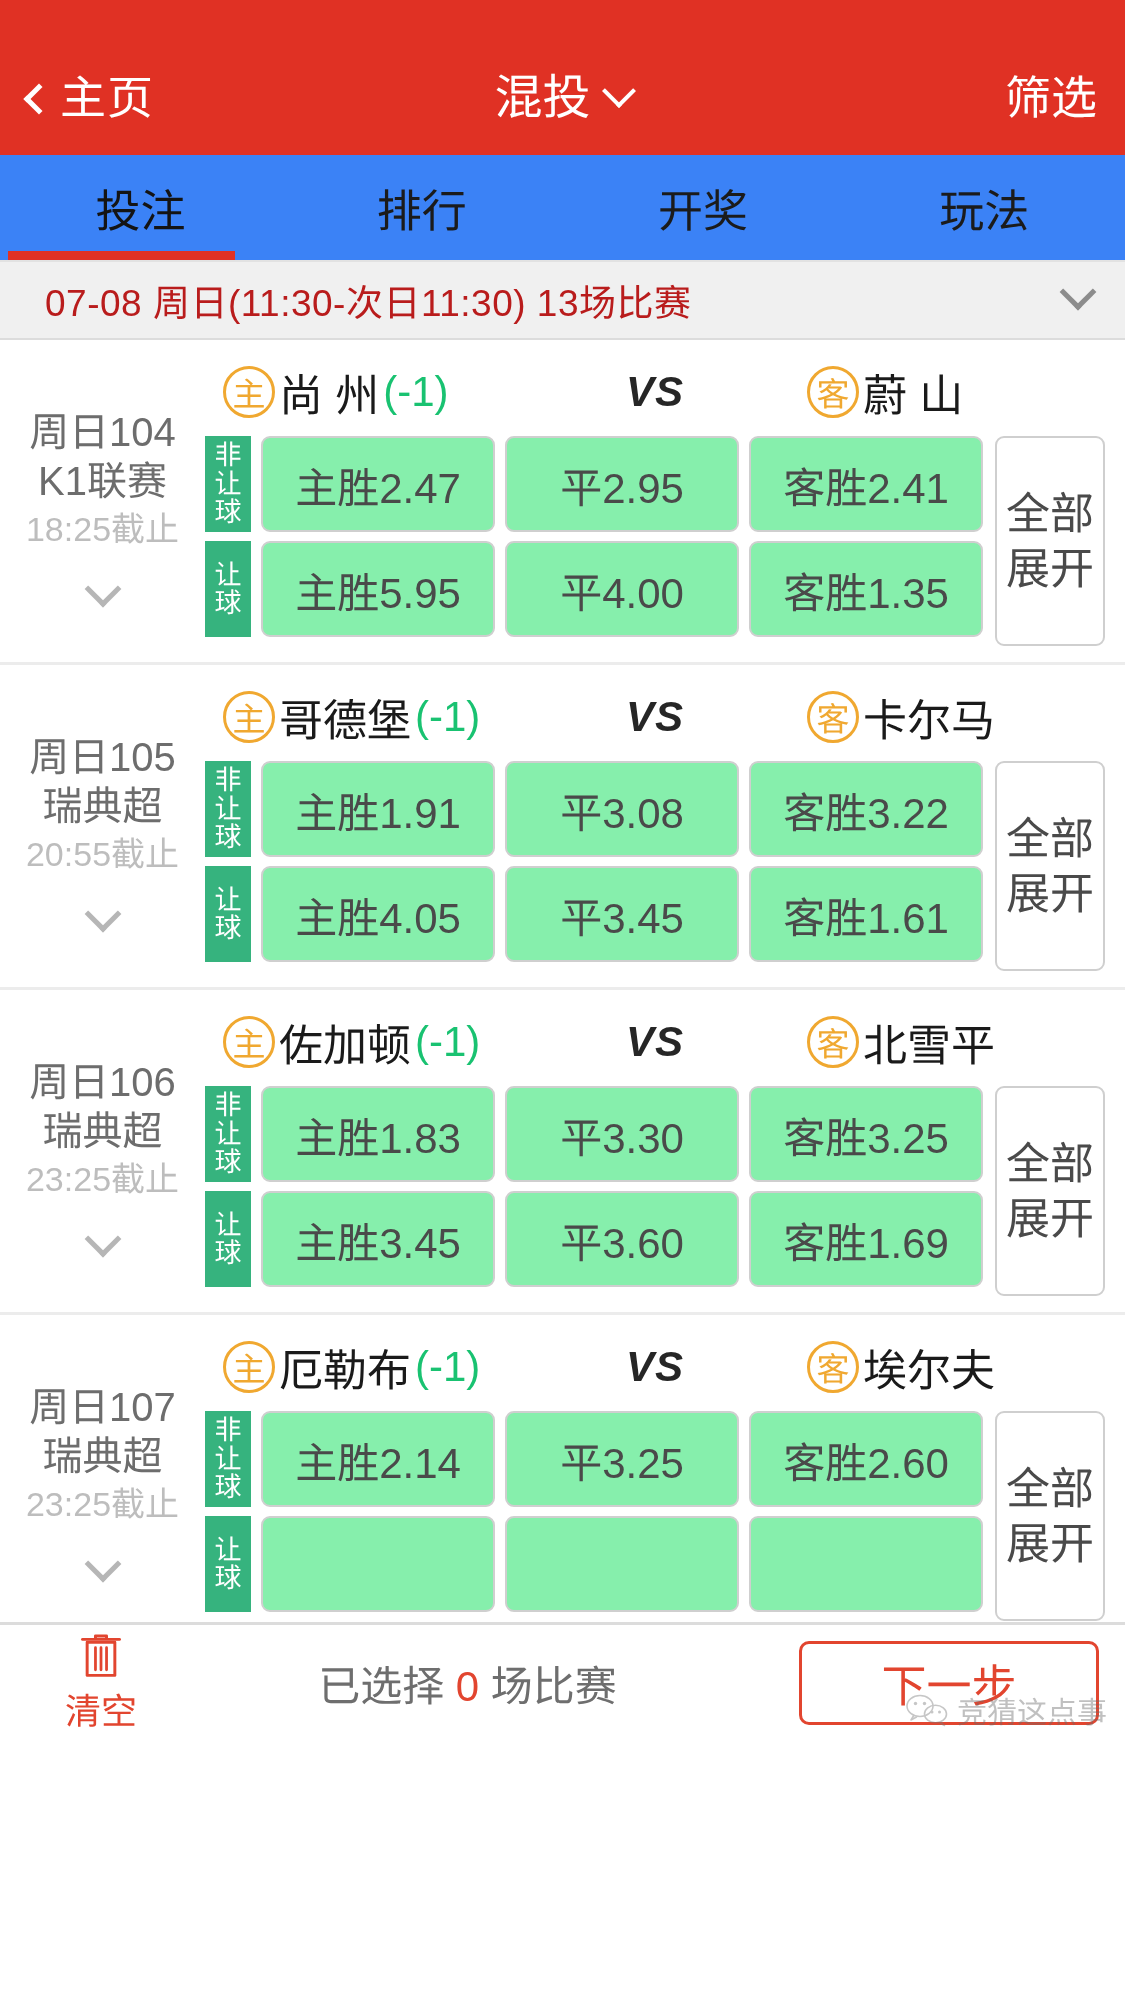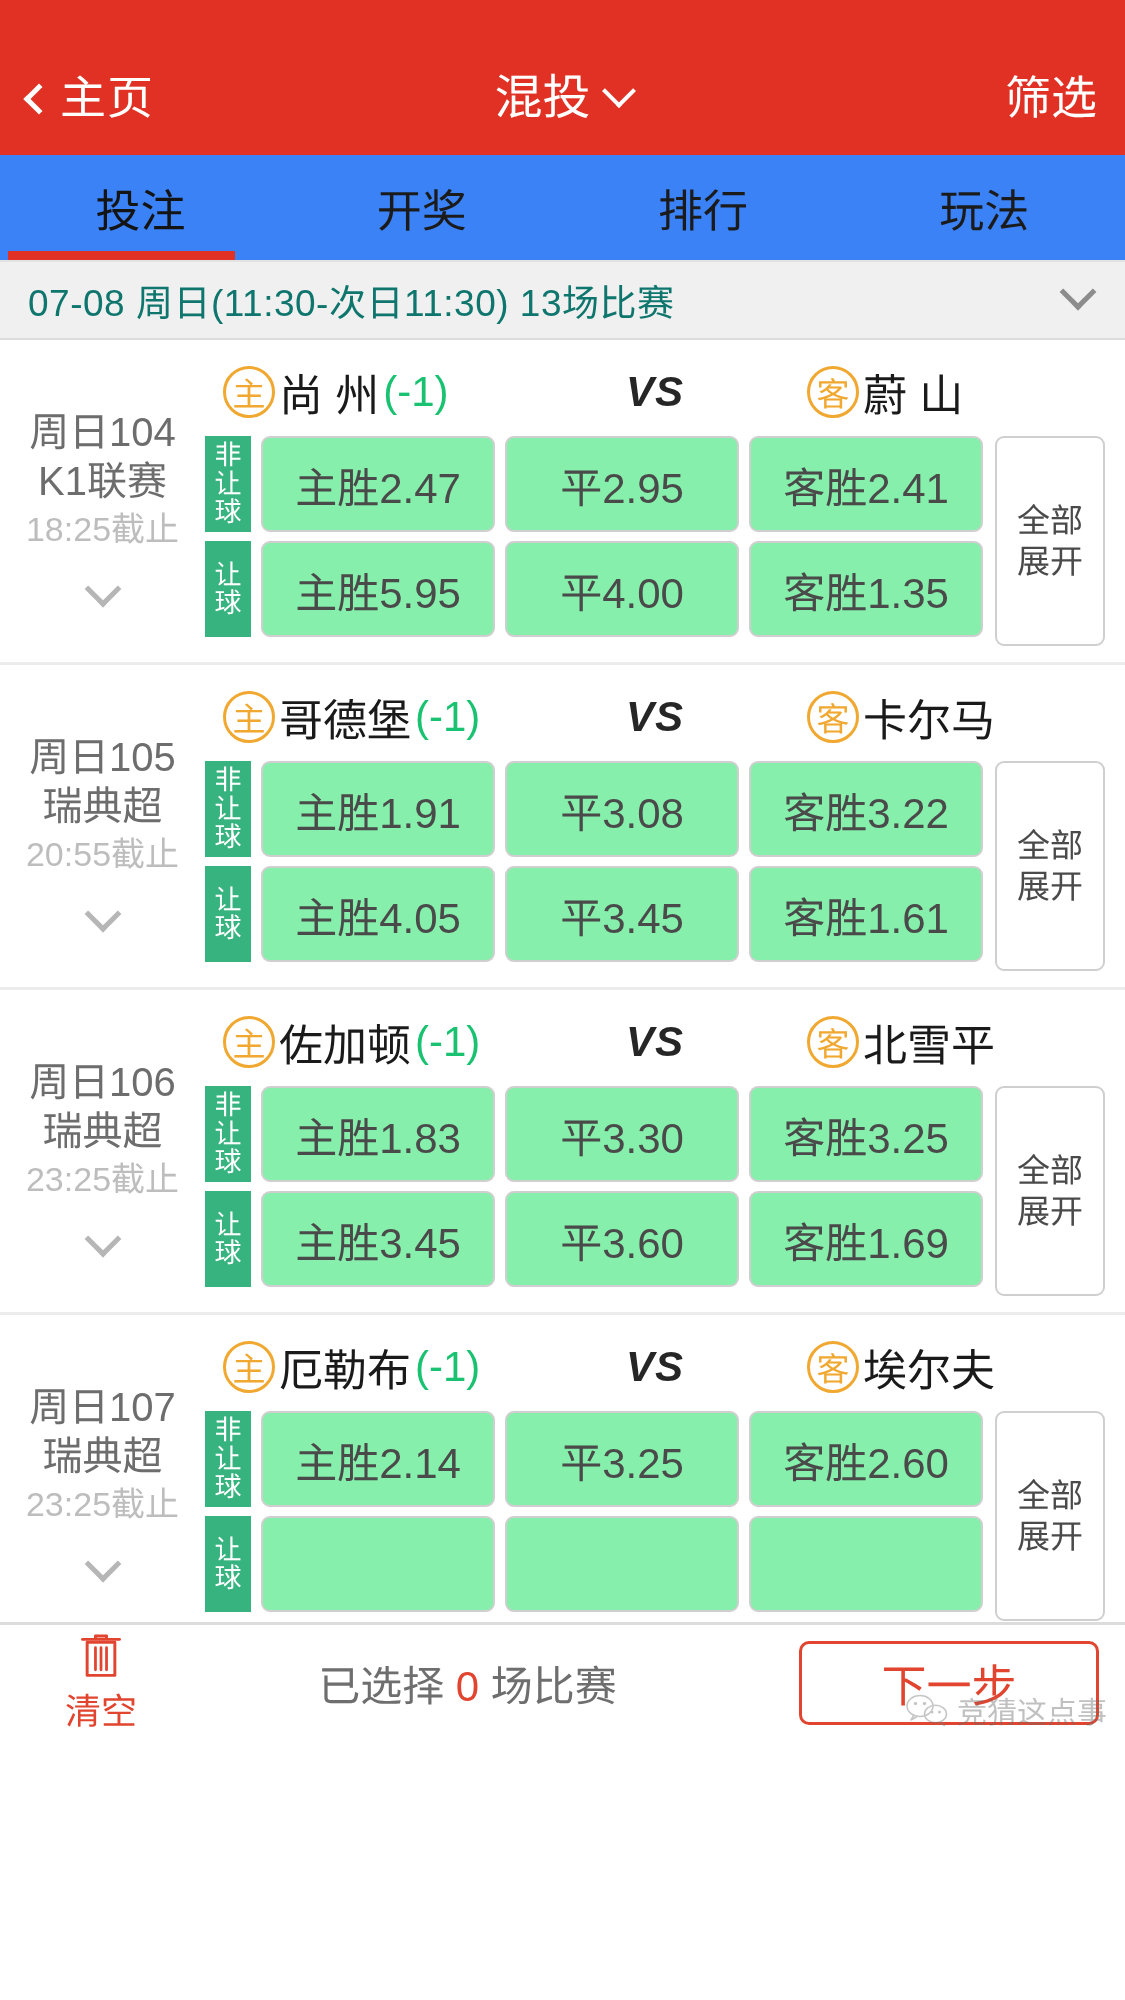--- a/index.html
+++ b/index.html
@@ -96,21 +96,21 @@
 
   
   .datebar {
     flex: 0 0 78px;
     background: #f0f0f0;
     border-bottom: 2px solid #dcdcdc;
     display: flex; align-items: center;
     padding: 0 34px 0 28px;
   }
   .datebar-text {
-    font-size: 37px; color: #0f766e; letter-spacing: 0.5px;
+    font-size: 37px; color: #b91c1c; letter-spacing: 0.5px; margin-left: 17px;
   }
   .chev-down-gray {
     margin-left: auto;
     width: 26px; height: 26px;
     border-right: 5px solid #8c8c8c;
     border-bottom: 5px solid #8c8c8c;
     transform: rotate(45deg);
     position: relative; top: -8px;
     cursor: pointer;
   }
@@ -215,21 +215,21 @@
     cursor: pointer;
   }
   .expand-btn {
     flex: 0 0 110px;
     margin-left: 12px;
     border: 2px solid #cfcfcf;
     border-radius: 9px;
     background: #fff;
     display: flex; flex-direction: column;
     align-items: center; justify-content: center;
-    font-size: 33px; color: #4a4a4a; line-height: 1.25;
+    font-size: 44px; color: #4a4a4a; line-height: 1.25;
     cursor: pointer;
   }
   .expand-btn span { display: block; }
 
   
 
   
   .bottombar {
     flex: 0 0 118px;
     border-top: 3px solid #dcdcdc;
@@ -287,22 +287,22 @@
     </div>
     <div class="hdr-title-wrap">
       <span class="hdr-title">混投</span>
       <span class="chev-down-white"></span>
     </div>
     <div class="hdr-filter">筛选</div>
   </div>
 
   <div class="tabs">
     <div class="tab active">投注</div>
+    <div class="tab">排行</div>
     <div class="tab">开奖</div>
-    <div class="tab">排行</div>
     <div class="tab">玩法</div>
   </div>
 
   <div class="datebar">
     <span class="datebar-text">07-08 周日(11:30-次日11:30) 13场比赛</span>
     <span class="chev-down-gray"></span>
   </div>
 
   <div class="match-list">
 

